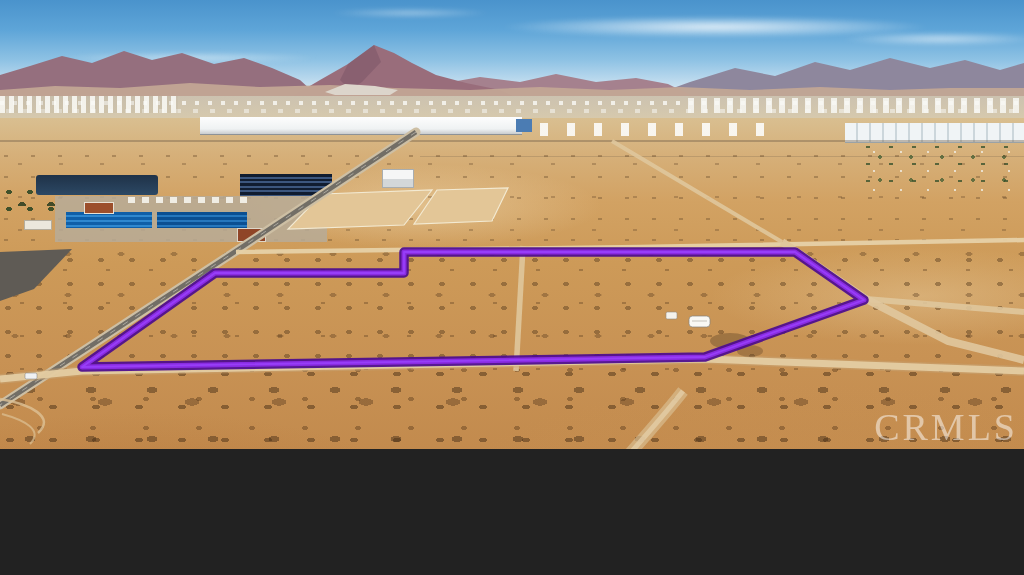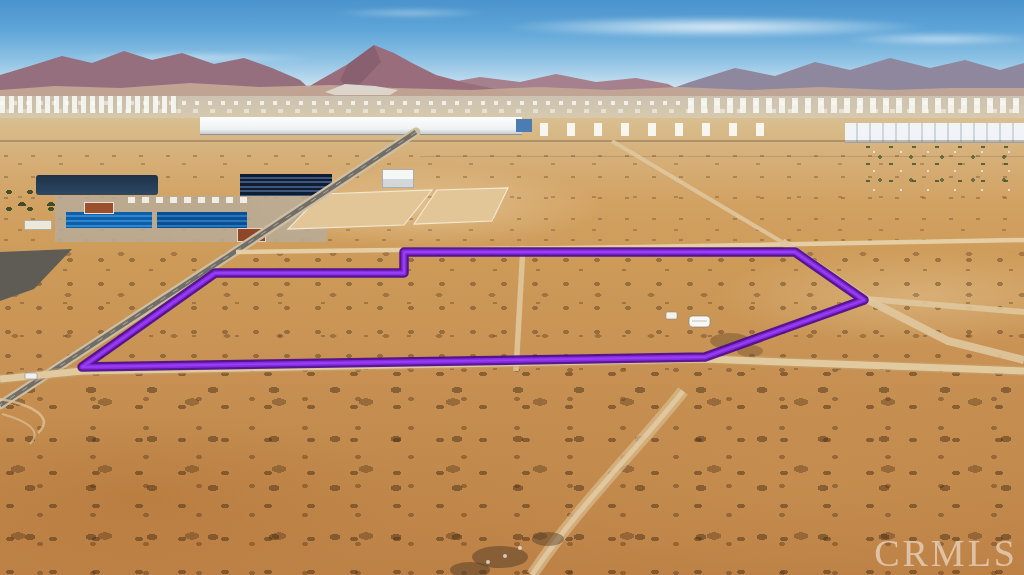--- a/index.html
+++ b/index.html
@@ -1,16 +1,16 @@
 <!DOCTYPE html>
 <html><head>
 <meta charset="utf-8">
 <style>
   html,body{margin:0;padding:0;background:#222;}
-  .scene{position:relative;width:1024px;height:575px;overflow:hidden;background:#c99356;font-family:"Liberation Sans",sans-serif;}
+  .scene{position:relative;width:1024px;height:449px;overflow:hidden;background:#c99356;font-family:"Liberation Sans",sans-serif;}
   .abs{position:absolute;}
 
   
   .sky{left:0;top:0;width:1024px;height:100px;
     background:linear-gradient(180deg,#4a93cc 0%,#5ea5d8 30%,#8ec2e4 60%,#c6dff0 85%,#e9f3f8 100%);}
   .cloud{border-radius:50%;filter:blur(2px);}
   .cloud.c1{left:500px;top:16px;width:430px;height:22px;background:radial-gradient(closest-side,rgba(255,255,255,.8),rgba(255,255,255,0));}
   .cloud.c2{left:60px;top:52px;width:260px;height:12px;background:radial-gradient(closest-side,rgba(255,255,255,.45),rgba(255,255,255,0));}
   .cloud.c3{left:840px;top:32px;width:200px;height:14px;background:radial-gradient(closest-side,rgba(255,255,255,.55),rgba(255,255,255,0));}
   .cloud.c4{left:330px;top:8px;width:160px;height:10px;background:radial-gradient(closest-side,rgba(255,255,255,.4),rgba(255,255,255,0));}

